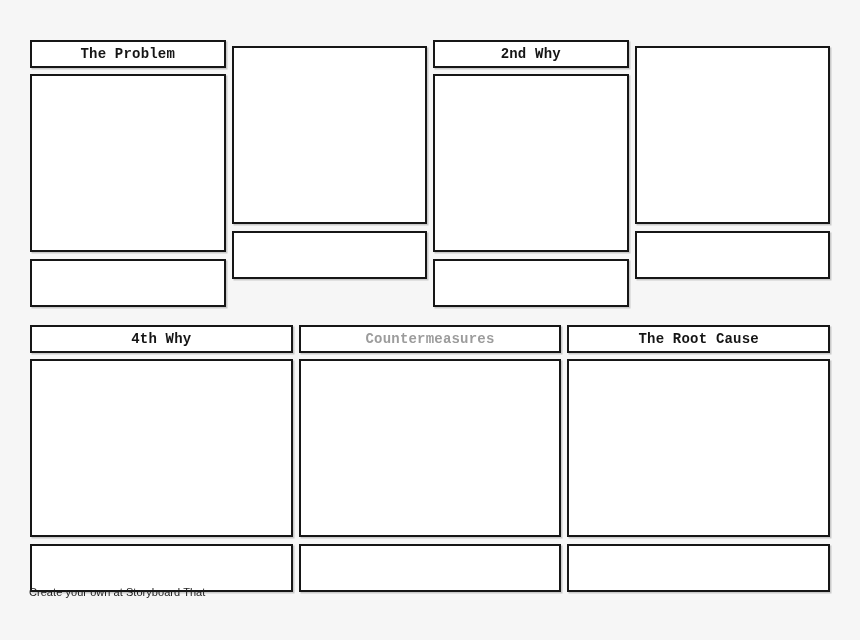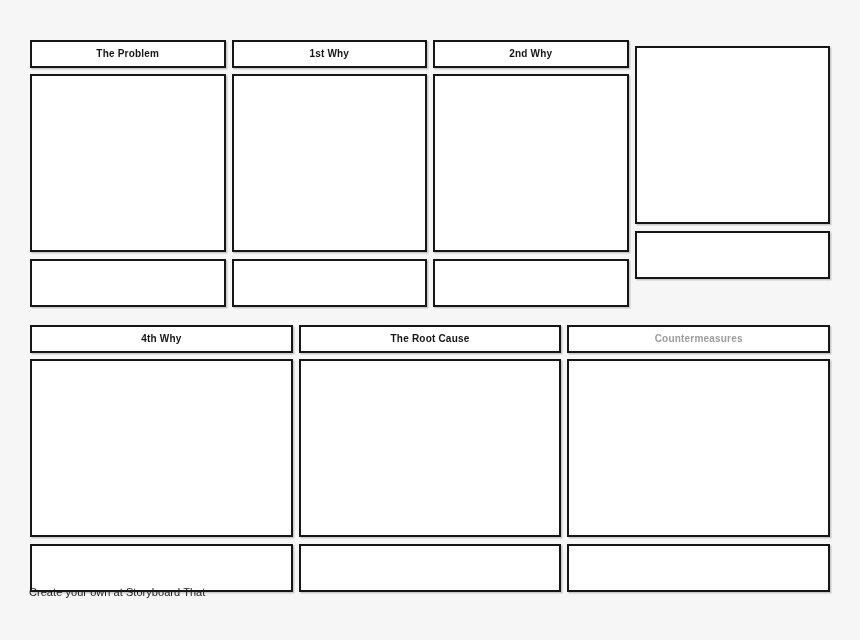--- a/index.html
+++ b/index.html
@@ -47,22 +47,22 @@
   }
 
   .title-box {
     height: 28px;
     display: flex;
     align-items: center;
     justify-content: center;
   }
 
   .title-text {
-    font-family: Liberation Sans, sans-serif;
-    font-size: 10px;
+    font-family: Liberation Mono, monospace;
+    font-size: 14px;
     font-weight: bold;
     letter-spacing: 0.2px;
     color: #151515;
     line-height: 1;
     white-space: nowrap;
   }
   .title-text.placeholder {
     color: #9c9c9c;
   }
 
@@ -94,23 +94,20 @@
 <div class="storyboard" id="storyboard">
     <div class="row">
       <div class="cell-col">
         <div class="box title-box">
           <span class="title-text">The Problem</span>
         </div>
         <div class="box art-box"></div>
         <div class="box caption-box"></div>
       </div>
       <div class="cell-col">
-        <div class="box title-box">
-          <span class="title-text">1st Why</span>
-        </div>
         <div class="box art-box"></div>
         <div class="box caption-box"></div>
       </div>
       <div class="cell-col">
         <div class="box title-box">
           <span class="title-text">2nd Why</span>
         </div>
         <div class="box art-box"></div>
         <div class="box caption-box"></div>
       </div>
@@ -122,28 +119,28 @@
     <div class="row">
       <div class="cell-col">
         <div class="box title-box">
           <span class="title-text">4th Why</span>
         </div>
         <div class="box art-box"></div>
         <div class="box caption-box"></div>
       </div>
       <div class="cell-col">
         <div class="box title-box">
-          <span class="title-text">The Root Cause</span>
+          <span class="title-text placeholder">Countermeasures</span>
         </div>
         <div class="box art-box"></div>
         <div class="box caption-box"></div>
       </div>
       <div class="cell-col">
         <div class="box title-box">
-          <span class="title-text placeholder">Countermeasures</span>
+          <span class="title-text">The Root Cause</span>
         </div>
         <div class="box art-box"></div>
         <div class="box caption-box"></div>
       </div>
     </div>
   </div>
 
 <div class="footer">Create your own at Storyboard That</div>
 
 </body></html>

